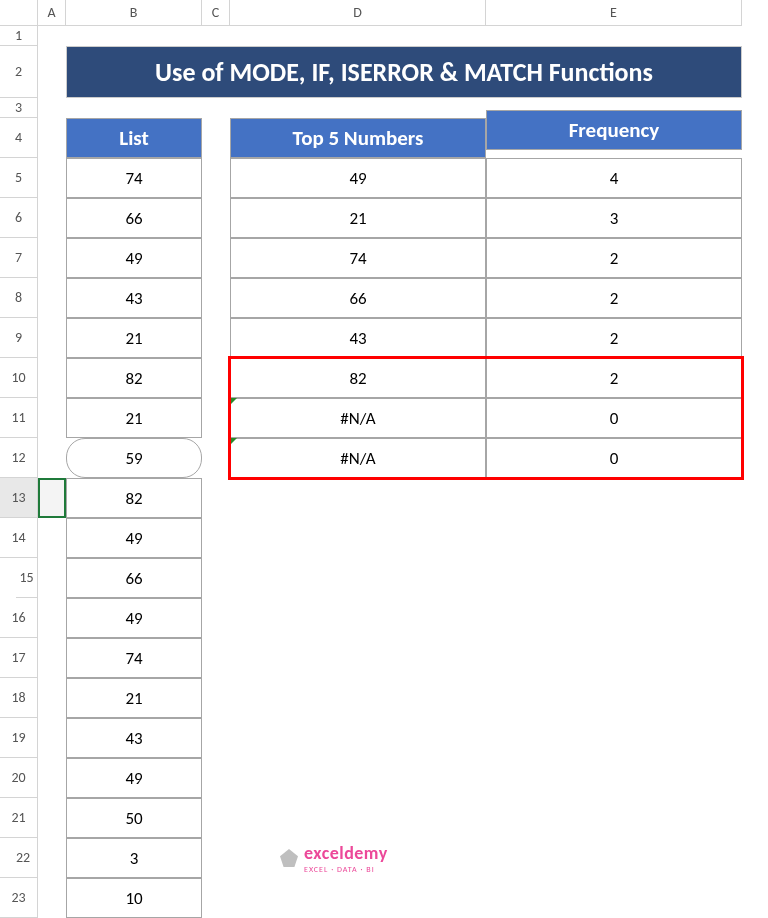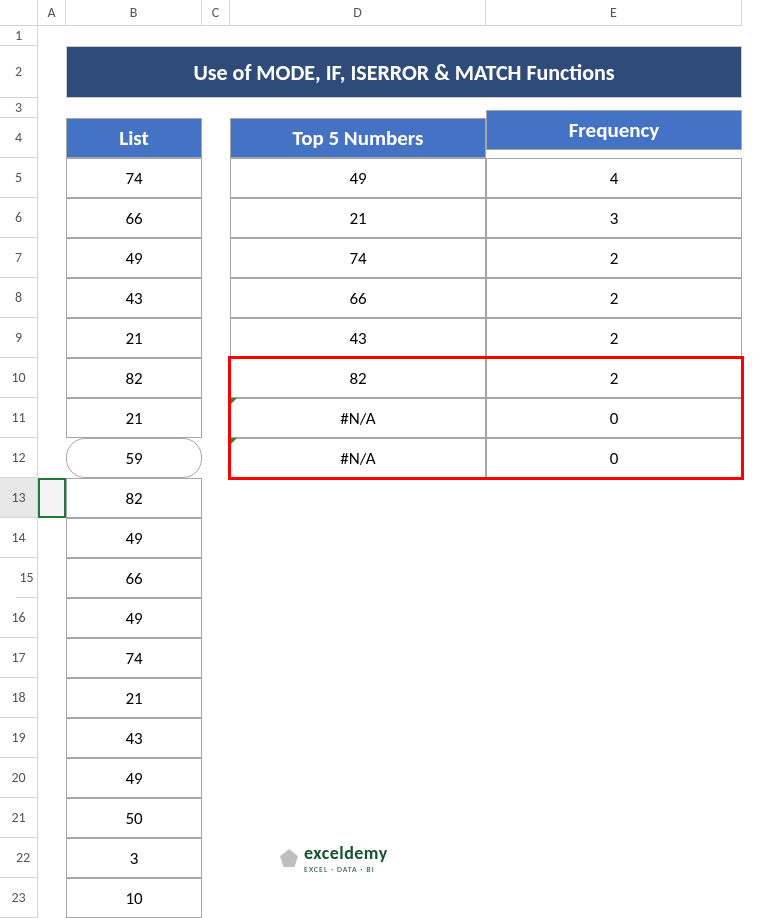--- a/index.html
+++ b/index.html
@@ -75,21 +75,21 @@
       top: 26px;
     }
     .selected-row {
       background: #e8e8e8 !important;
     }
     .title-banner {
       position: absolute;
       background: #2e4b7a;
       color: #ffffff;
       font-weight: bold;
-      font-size: 22px;
+      font-size: 26px;
       display: flex;
       align-items: center;
       justify-content: center;
       border: 1px solid #ccc;
     }
     .header-cell {
       position: absolute;
       background: #4472c4;
       color: #ffffff;
       font-weight: bold;
@@ -125,21 +125,21 @@
     }
     .selected-cell-border {
       position: absolute;
       border: 2px solid #1f7a3a;
       background: rgba(200,200,200,0.2);
       z-index: 2;
       pointer-events: none;
     }
     .watermark {
       position: absolute;
-      color: #14532d;
+      color: #ec4899;
       font-size: 16px;
       display: flex;
       align-items: center;
       gap: 6px;
       z-index: 1;
       pointer-events: none;
       justify-content: space-between;
     }
     .watermark-logo {
       width: 18px;

